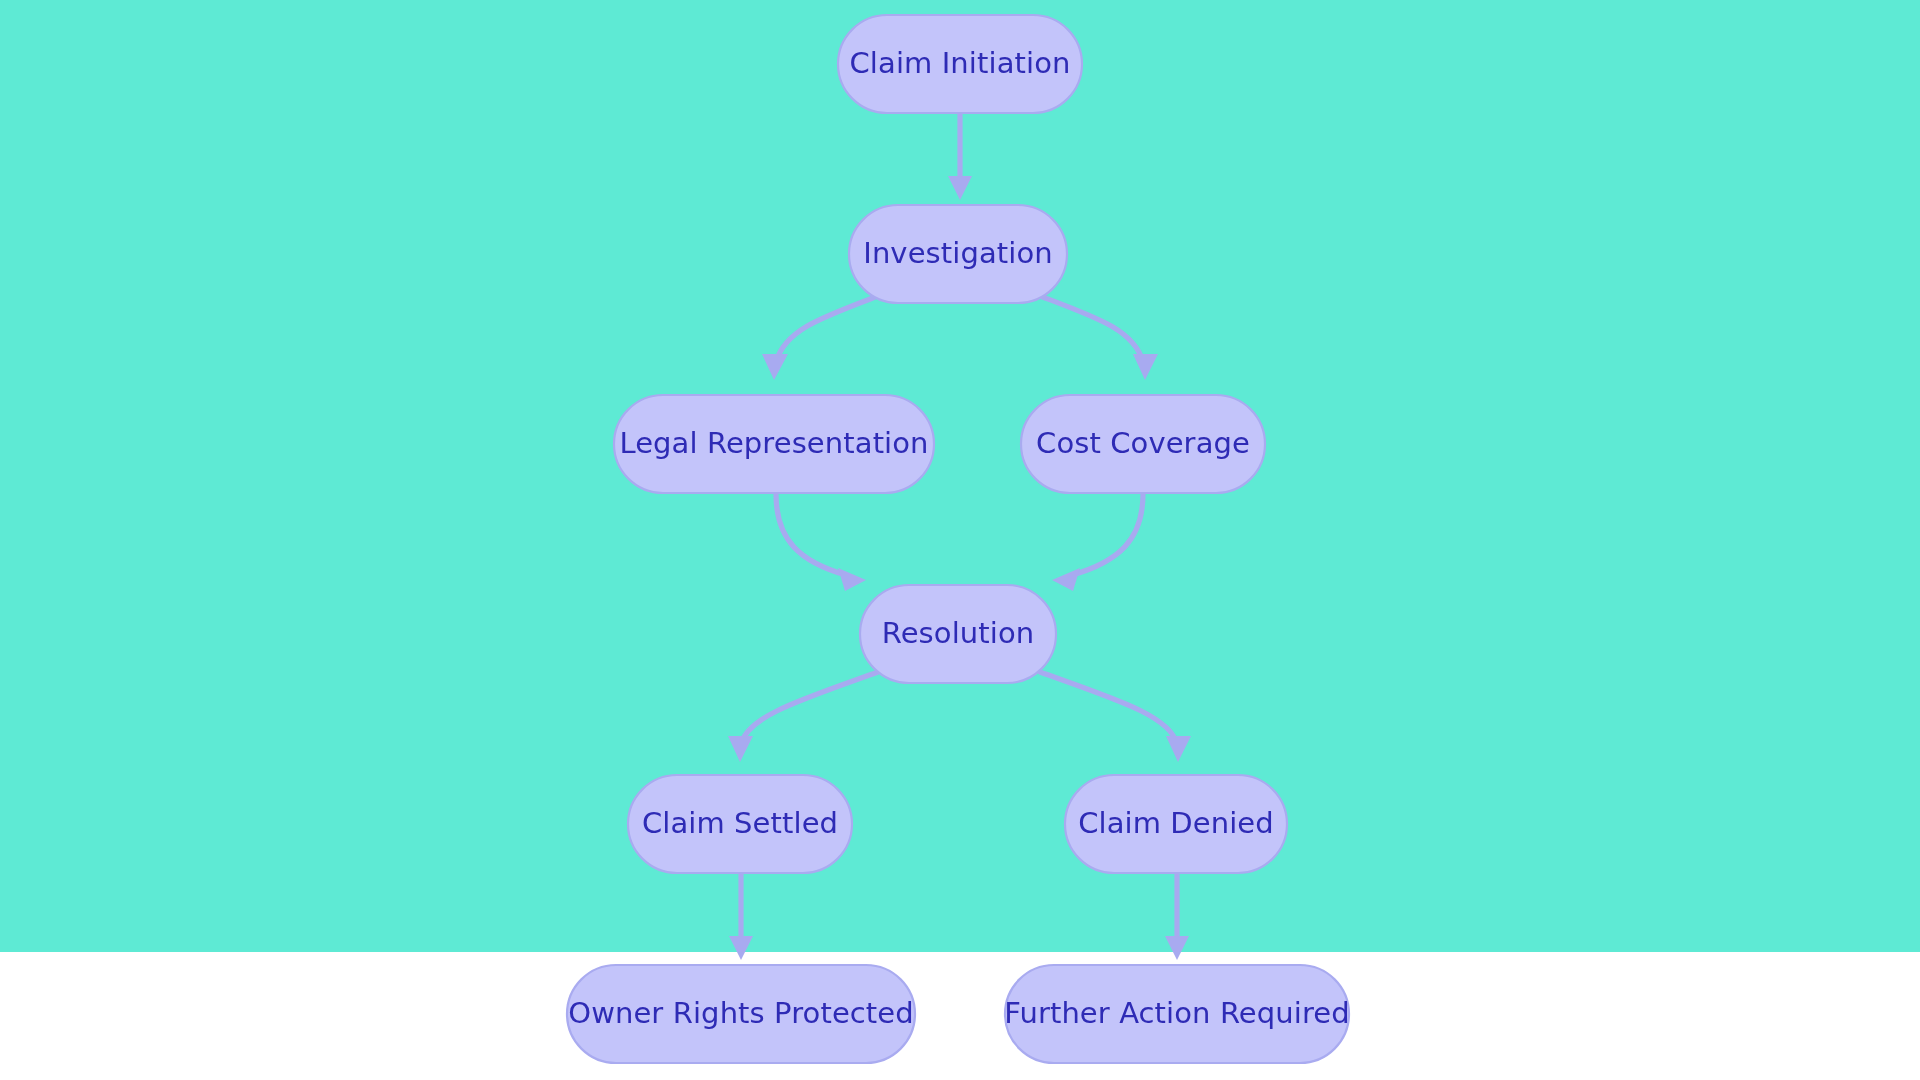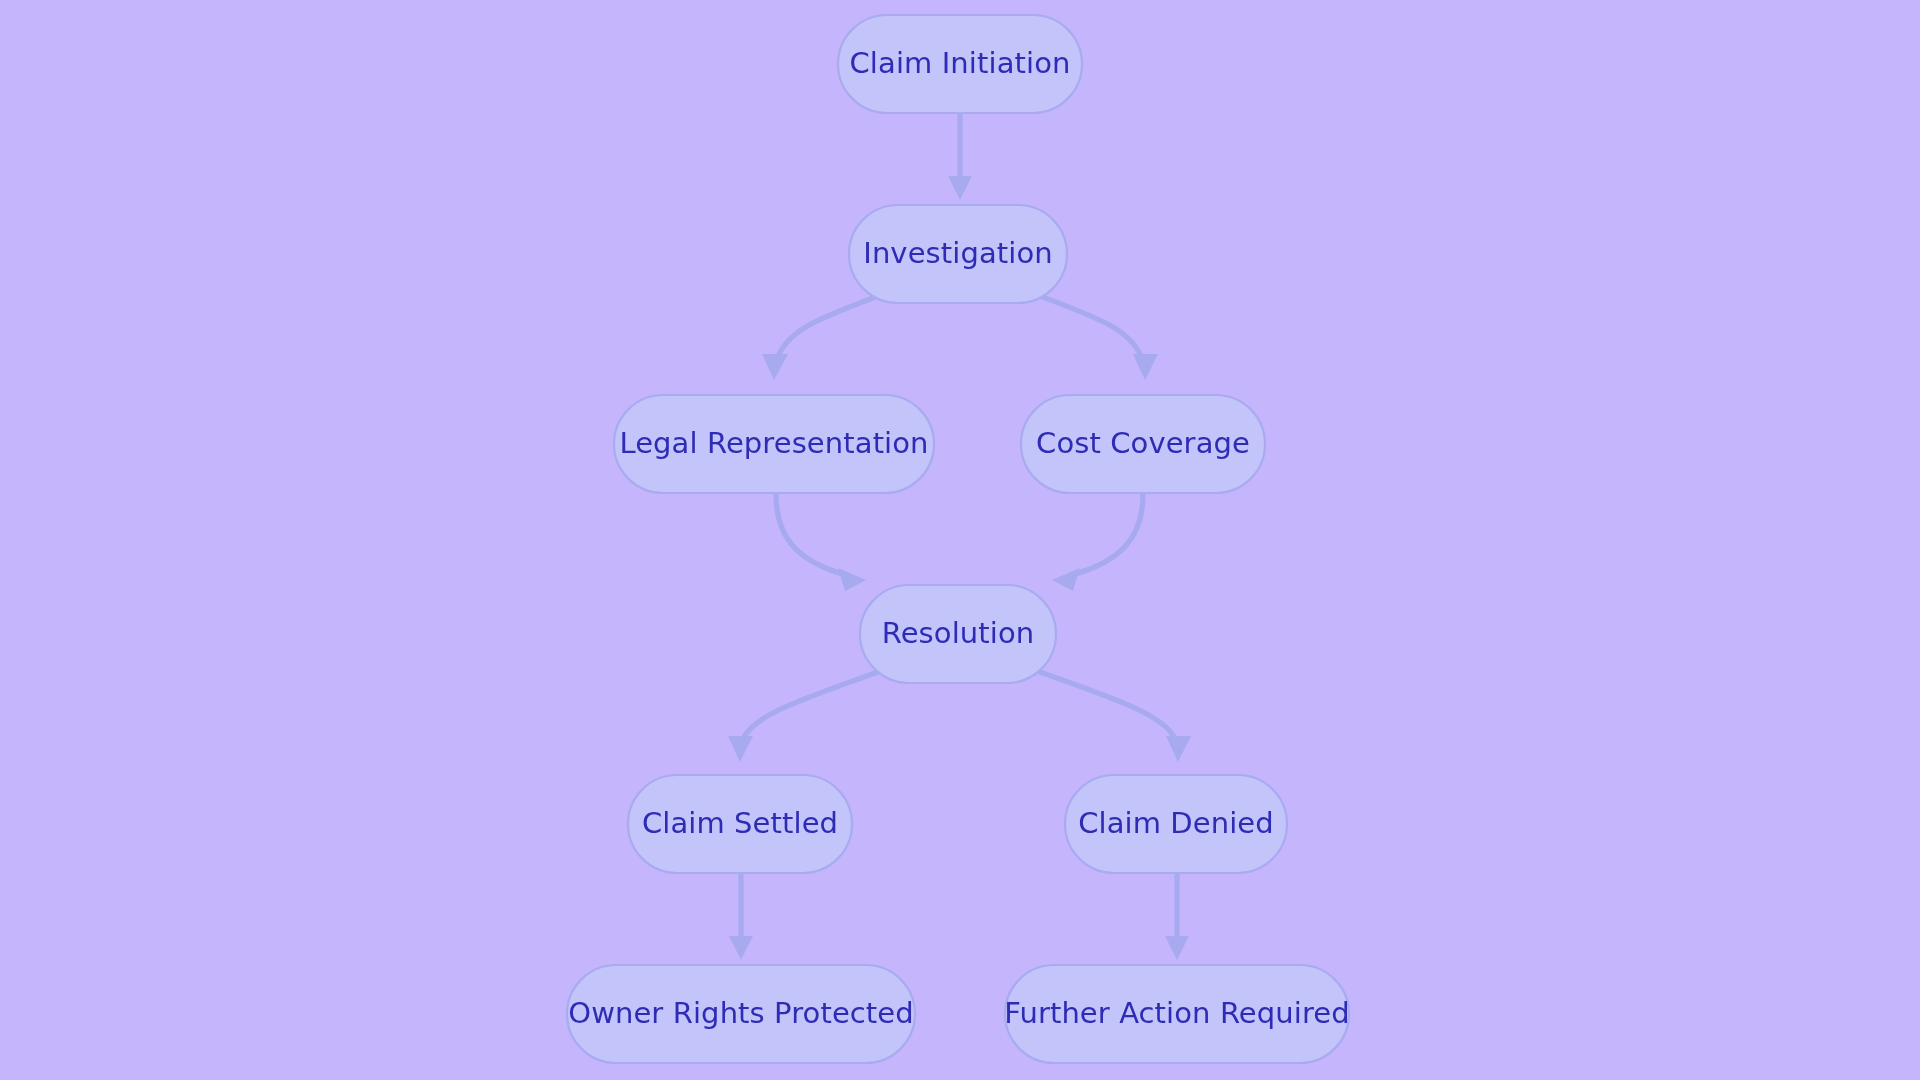--- a/index.html
+++ b/index.html
@@ -9,22 +9,22 @@
   }
   body {
     width: 1920px;
     height: 1080px;
     overflow: hidden;
     font-family: "DejaVu Sans", "Liberation Sans", sans-serif;
   }
   #diagram-root {
     position: relative;
     width: 1920px;
-    height: 1080px;
-    background: #c4b5fd;
+    height: 952px;
+    background: #5eead4;
   }
   #flow-svg {
     position: absolute;
     top: 0;
     left: 0;
     width: 1920px;
     height: 1080px;
     display: block;
   }
   .node-shape {

